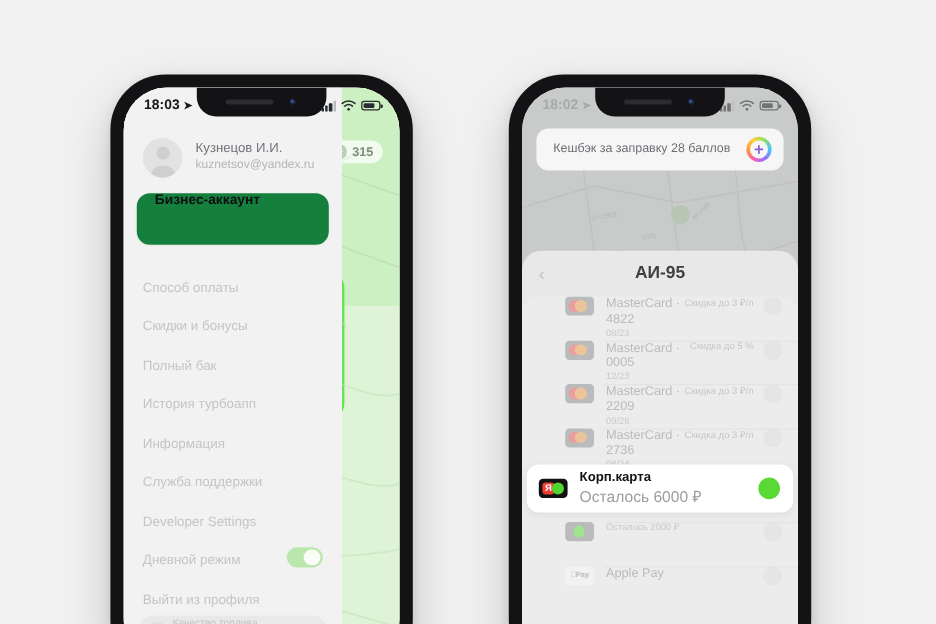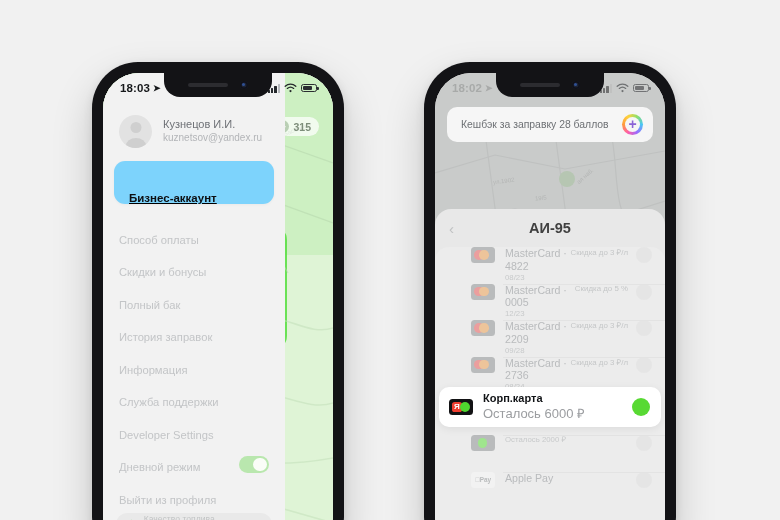--- a/index.html
+++ b/index.html
@@ -266,30 +266,29 @@
     font-size: 11px;
     color: #6f7277;
     font-weight: 400;
   }
   .prof-mail {
     font-size: 10px;
     color: #b3b5b8;
   }
   .biz-card {
     margin: 13px 11px 0 11px;
-    background: #7dd3fc;
+    background: #15803d;
     border-radius: 11px;
     height: 43px;
     display: flex;
-    align-items: flex-end;
+    align-items: flex-start;
     padding-left: 15px;
     box-shadow: 0 1px 3px rgba(0,0,0,0.04);
     position: relative;
     z-index: 30;
-    text-decoration: underline;
   }
   .biz-card span {
     font-size: 11.5px;
     font-weight: 700;
     color: #0d0f12;
   }
   .menu-list { padding: 0 0 0 16px; }
   .menu-row {
     height: 32.5px;
     display: flex;
@@ -607,21 +606,21 @@
           <div class="menu-row first">
             <span>Способ оплаты</span>
           </div>
           <div class="menu-row">
             <span>Скидки и бонусы</span>
           </div>
           <div class="menu-row">
             <span>Полный бак</span>
           </div>
           <div class="menu-row">
-            <span>История заправок</span>
+            <span>История турбоапп</span>
           </div>
           <div class="menu-row">
             <span>Информация</span>
           </div>
           <div class="menu-row">
             <span>Служба поддержки</span>
           </div>
           <div class="menu-row">
             <span>Developer Settings</span>
           </div>

